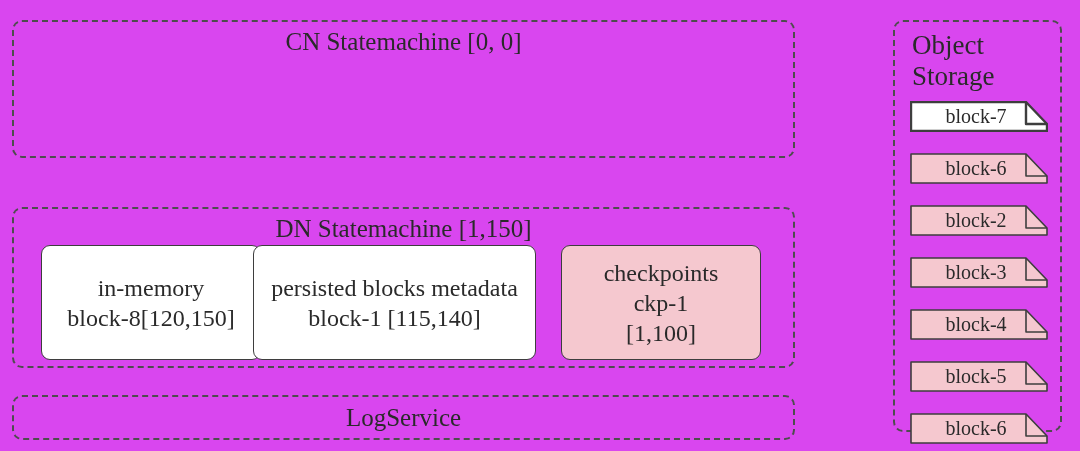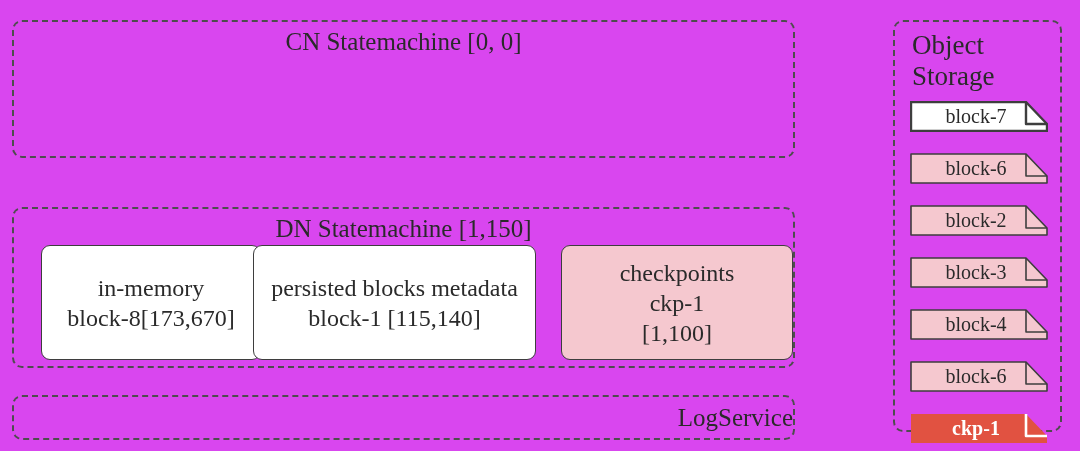--- a/index.html
+++ b/index.html
@@ -29,41 +29,41 @@
   .box-title {
     text-align: center;
     font-size: 25px;
     line-height: 1.2;
     padding-top: 5px;
   }
   #cn-box  { left: 12px; top: 20px;  width: 783px; height: 138px; }
   #dn-box  { left: 12px; top: 207px; width: 783px; height: 161px; }
   #log-box {
     left: 12px; top: 395px; width: 783px; height: 45px;
-    display: flex; align-items: center; justify-content: flex-end;
+    display: flex; align-items: center; justify-content: center;
     font-size: 25px;
   }
   .solid-box {
     position: absolute;
     top: 36px;
     height: 115px;
     background: #ffffff;
     border: 1.5px solid var(--stroke);
     border-radius: 9px;
     display: flex;
     flex-direction: column;
     align-items: center;
     justify-content: center;
     text-align: center;
     font-size: 24px;
     line-height: 30px;
   }
   #inmem-box     { left: 18px;  width: 220px; margin-left: 9px; }
   #persisted-box { left: 239px; width: 283px; }
-  #checkpoints-box { left: 547px; width: 232px; background: var(--pink); }
+  #checkpoints-box { left: 547px; width: 200px; background: var(--pink); }
 
   #storage-panel {
     left: 893px; top: 20px; width: 169px; height: 412px;
     padding: 8px 0 0 15px;
   }
   .storage-title {
     font-size: 27px;
     line-height: 31px;
     margin: 0 0 9px 2px;
   }
@@ -97,21 +97,21 @@
 
   <div class="dashed-box" id="cn-box">
     <div class="box-title">CN Statemachine [0, 0]</div>
   </div>
 
   <div class="dashed-box" id="dn-box">
     <div class="box-title">DN Statemachine [1,150]</div>
 
     <div class="solid-box" id="inmem-box">
       <div>in-memory</div>
-      <div>block-8[173,670]</div>
+      <div>block-8[120,150]</div>
     </div>
 
     <div class="solid-box" id="persisted-box">
       <div>persisted blocks metadata</div>
       <div>block-1 [115,140]</div>
     </div>
 
     <div class="solid-box" id="checkpoints-box">
       <div>checkpoints</div>
       <div>ckp-1</div>
@@ -164,20 +164,27 @@
       </div>
 
       <div class="file-item pink">
         <svg width="138" height="31" viewBox="0 0 138 31">
           <path class="shape-body" d="M1 1 H116 L137 23 V30 H1 Z"></path>
           <path class="shape-crease" d="M116 1 V23 H137"></path>
         </svg>
         <span class="file-label">block-4</span>
       </div>
 
+      <div class="file-item pink">
+        <svg width="138" height="31" viewBox="0 0 138 31">
+          <path class="shape-body" d="M1 1 H116 L137 23 V30 H1 Z"></path>
+          <path class="shape-crease" d="M116 1 V23 H137"></path>
+        </svg>
+        <span class="file-label">block-5</span>
+      </div>
 
       <div class="file-item pink">
         <svg width="138" height="31" viewBox="0 0 138 31">
           <path class="shape-body" d="M1 1 H116 L137 23 V30 H1 Z"></path>
           <path class="shape-crease" d="M116 1 V23 H137"></path>
         </svg>
         <span class="file-label">block-6</span>
       </div>
 
       <div class="file-item red">

